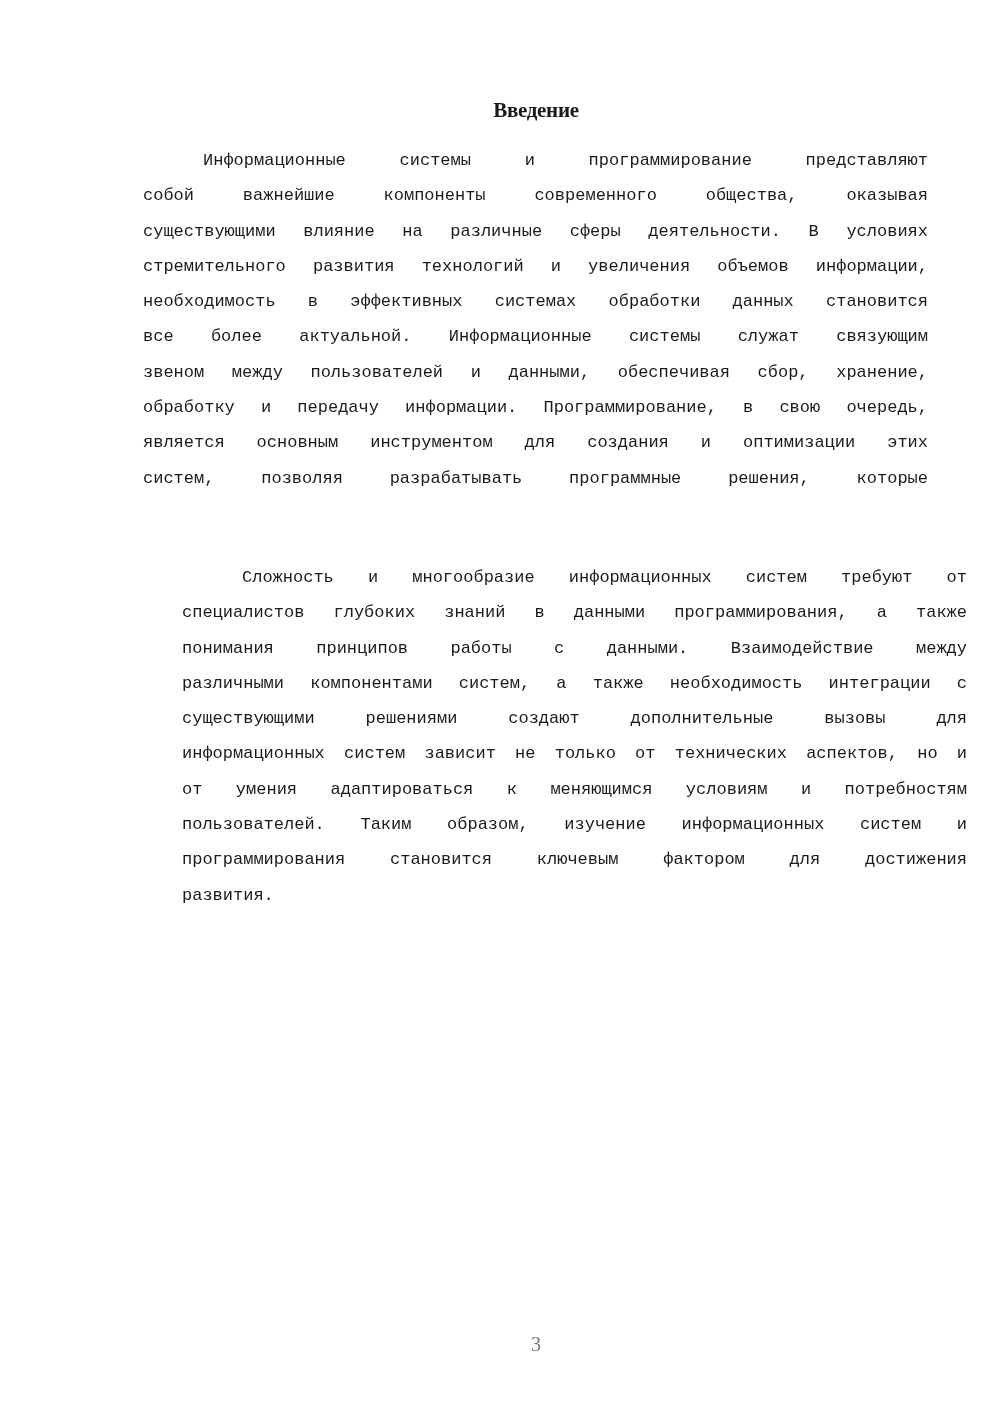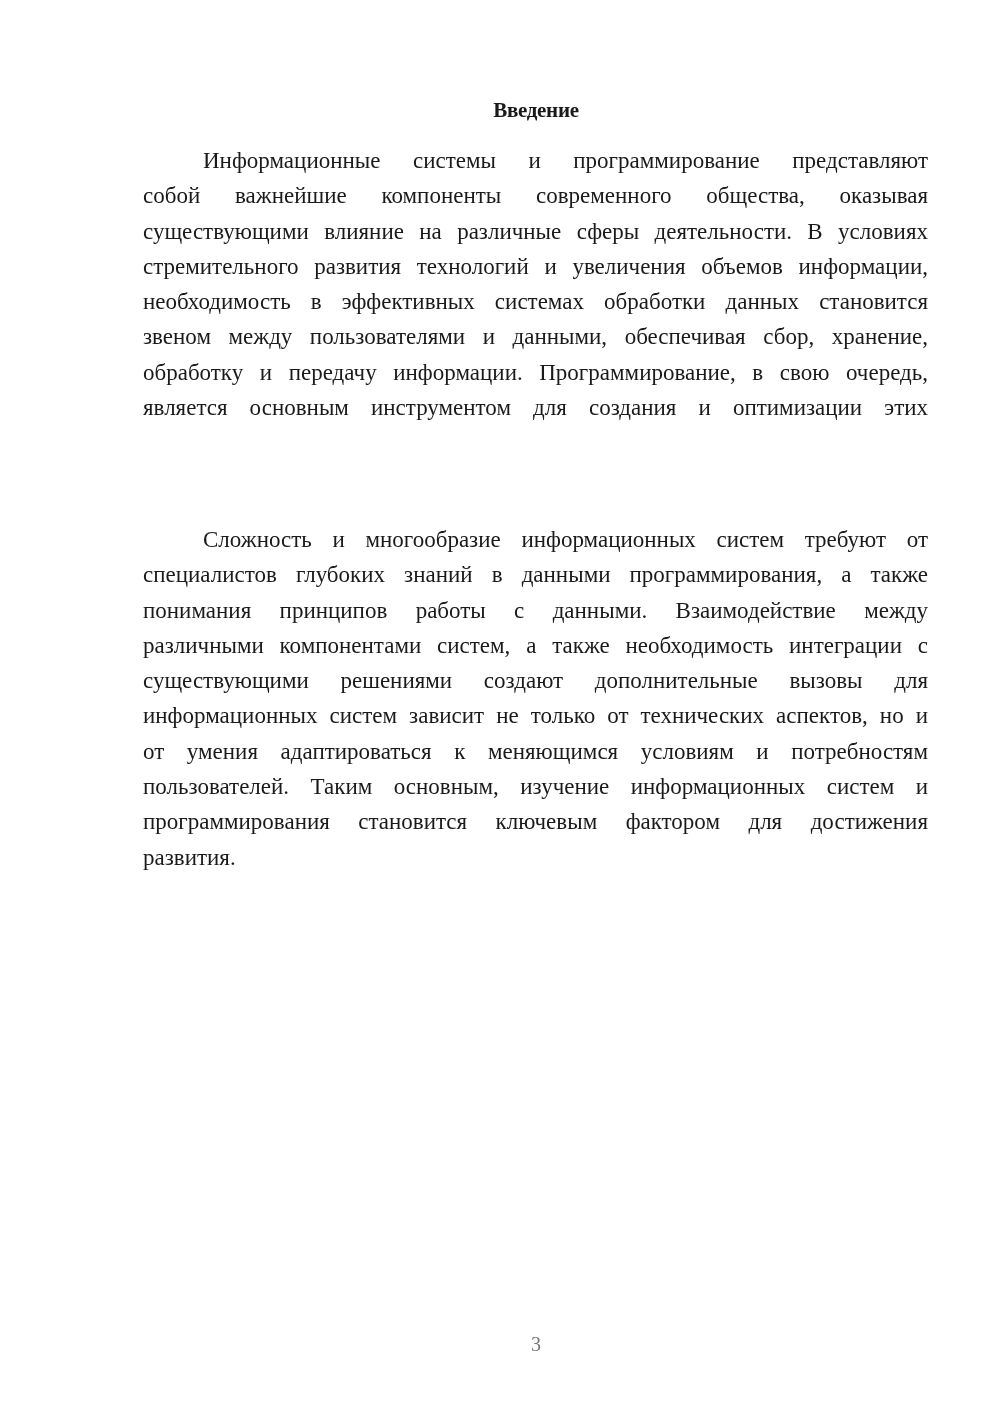--- a/index.html
+++ b/index.html
@@ -29,34 +29,35 @@
       width: 1072px;
       text-align: center;
       font-weight: bold;
       font-size: 21px;
       letter-spacing: -0.3px;
     }
     .para {
       position: absolute;
       left: 143px;
       width: 785px;
-      font-size: 23px;
+      font-size: 17px;
+      font-family: Liberation Mono, monospace;
     }
     .line {
       height: 35.3px;
       line-height: 35.3px;
       white-space: nowrap;
       text-align: justify;
       text-align-last: justify;
       overflow: hidden;
     }
     .line.indent { padding-left: 60px; }
     .line.last { text-align-last: left; }
     #p1 { top: 143px; }
-    #p2 { top: 522px; }
+    #p2 { top: 560px; margin-left: 39px; }
     .page-number {
       position: absolute;
       top: 1333px;
       left: 0;
       width: 1072px;
       text-align: center;
       font-size: 20px;
       color: #777777;
     }
   </style>
@@ -66,33 +67,35 @@
 <div class="page">
 
   <div class="title">Введение</div>
 
   <div class="para" id="p1">
     <div class="line indent">Информационные системы и программирование представляют</div>
     <div class="line">собой важнейшие компоненты современного общества, оказывая</div>
     <div class="line">существующими влияние на различные сферы деятельности. В условиях</div>
     <div class="line">стремительного развития технологий и увеличения объемов информации,</div>
     <div class="line">необходимость в эффективных системах обработки данных становится</div>
-    <div class="line">звеном между пользователями и данными, обеспечивая сбор, хранение,</div>
+    <div class="line">все более актуальной. Информационные системы служат связующим</div>
+    <div class="line">звеном между пользователей и данными, обеспечивая сбор, хранение,</div>
     <div class="line">обработку и передачу информации. Программирование, в свою очередь,</div>
     <div class="line">является основным инструментом для создания и оптимизации этих</div>
+    <div class="line">систем, позволяя разрабатывать программные решения, которые</div>
   </div>
 
   <div class="para" id="p2">
     <div class="line indent">Сложность и многообразие информационных систем требуют от</div>
     <div class="line">специалистов глубоких знаний в данными программирования, а также</div>
     <div class="line">понимания принципов работы с данными. Взаимодействие между</div>
     <div class="line">различными компонентами систем, а также необходимость интеграции с</div>
     <div class="line">существующими решениями создают дополнительные вызовы для</div>
     <div class="line">информационных систем зависит не только от технических аспектов, но и</div>
     <div class="line">от умения адаптироваться к меняющимся условиям и потребностям</div>
-    <div class="line">пользователей. Таким основным, изучение информационных систем и</div>
+    <div class="line">пользователей. Таким образом, изучение информационных систем и</div>
     <div class="line">программирования становится ключевым фактором для достижения</div>
     <div class="line last">развития.</div>
   </div>
 
   <div class="page-number">3</div>
 
 </div>
 
 </body></html>

